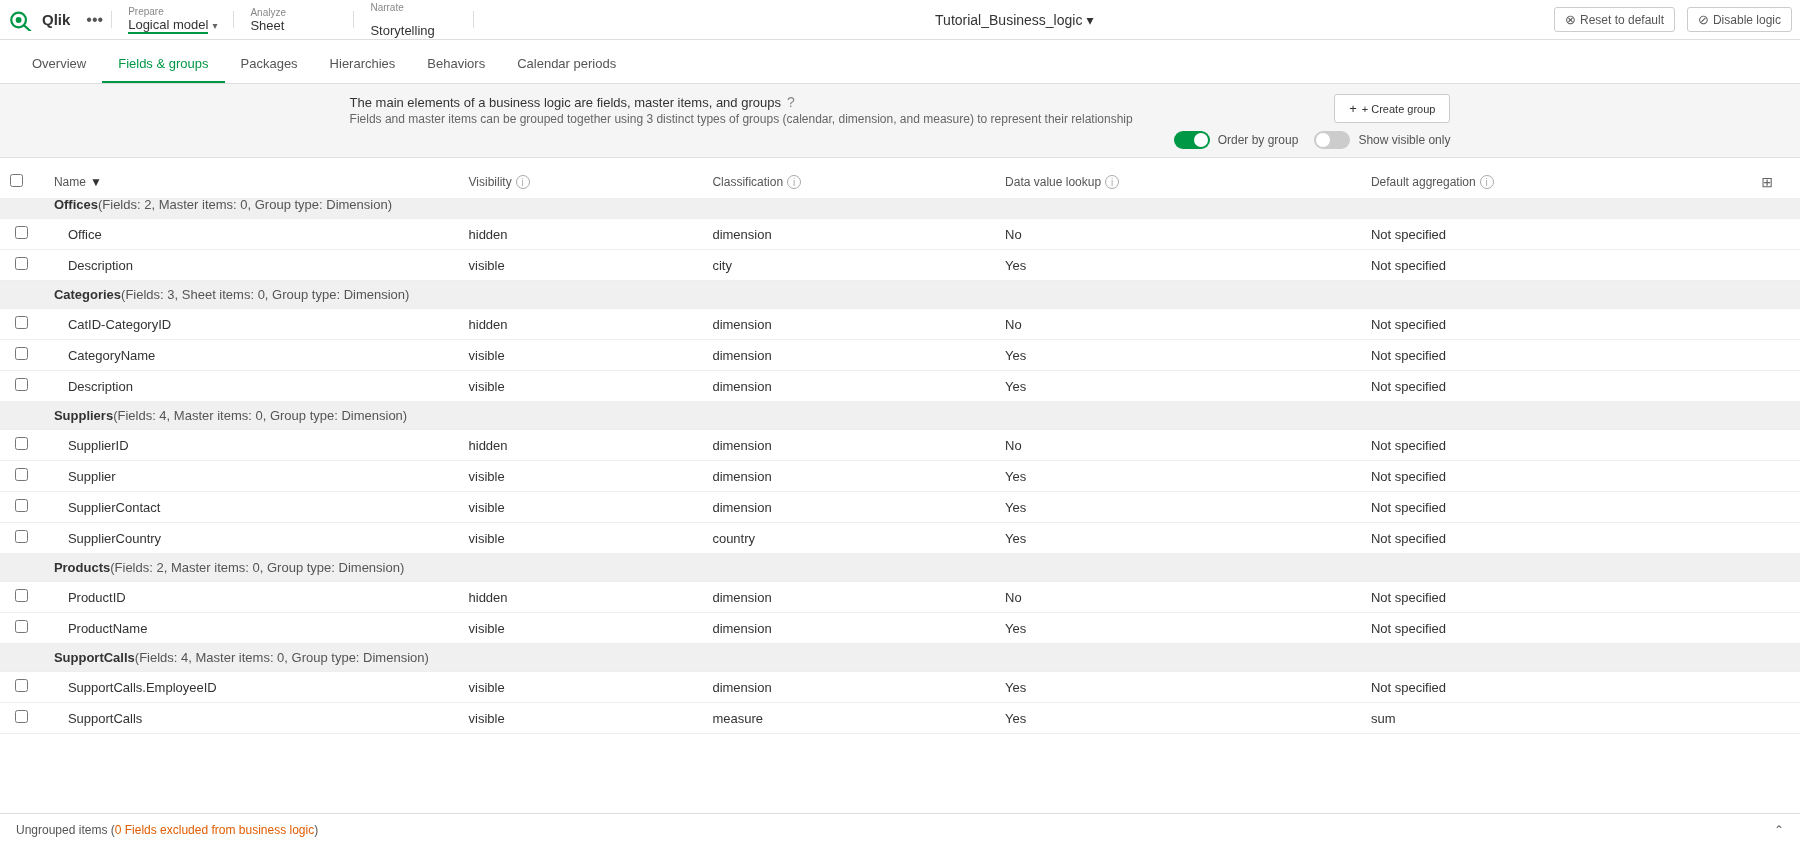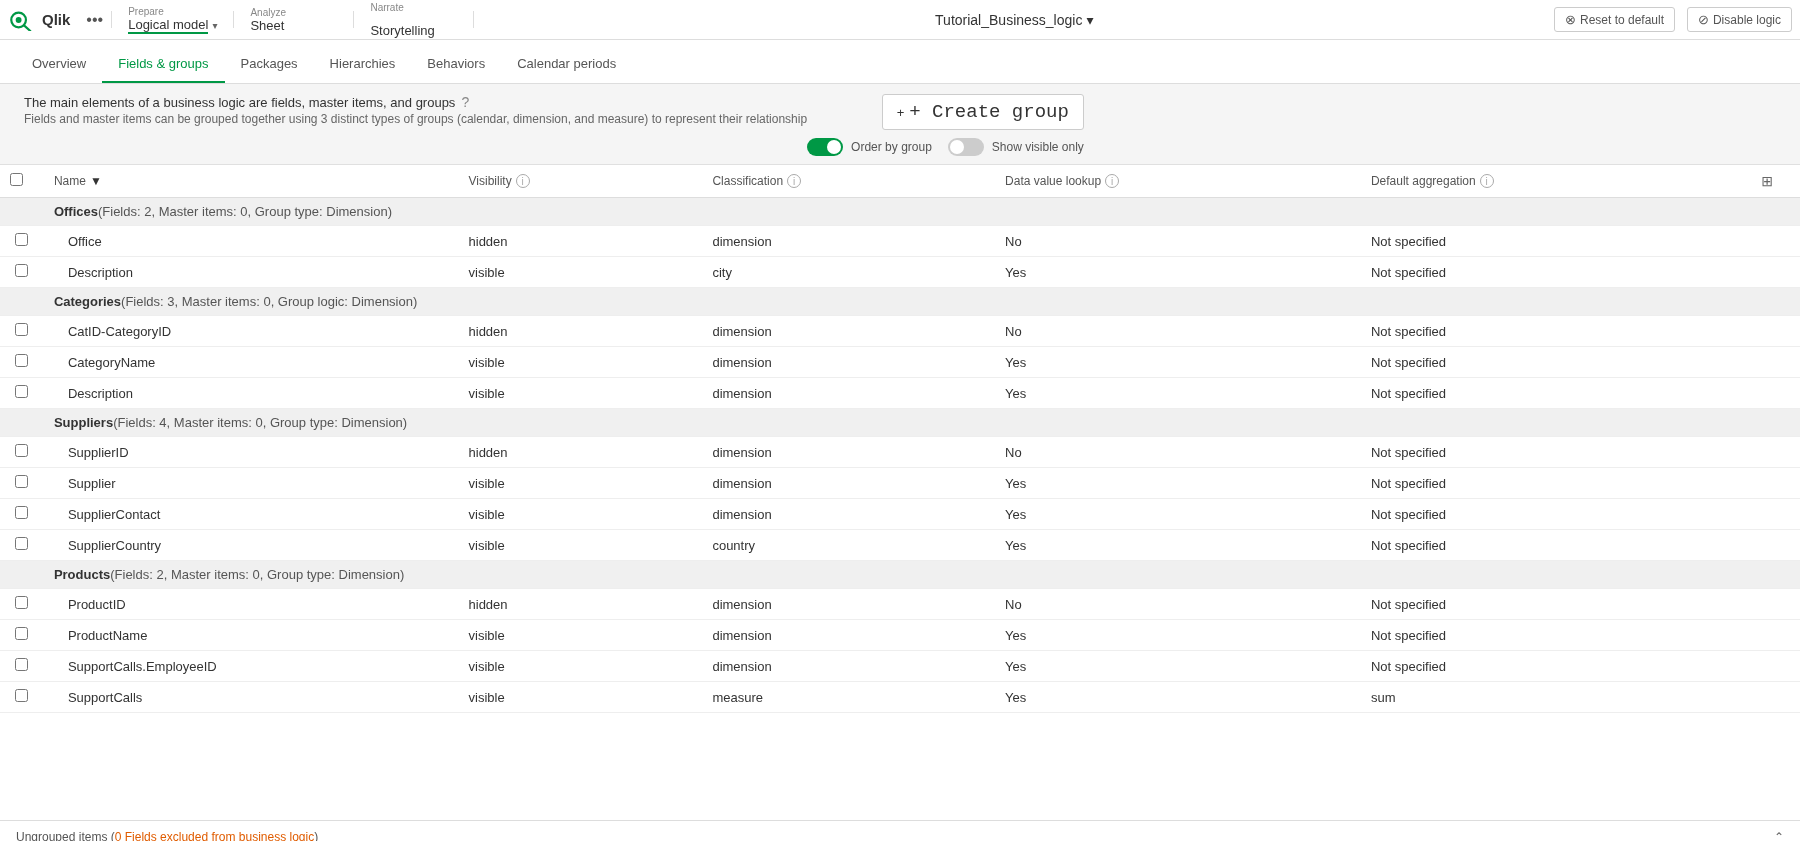--- a/index.html
+++ b/index.html
@@ -16,40 +16,40 @@
     .top-center { flex: 1; display: flex; justify-content: center; align-items: center; font-size: 14px; font-weight: 500; gap: 4px; }
     .top-right { margin-left: auto; display: flex; align-items: center; gap: 12px; }
 
     
     .tabs-bar { display: flex; align-items: flex-end; height: 44px; background: #fff; border-bottom: 1px solid #ddd; padding: 0 16px; gap: 0; }
     .tab { padding: 10px 16px; font-size: 13px; cursor: pointer; color: #555; border-bottom: 2px solid transparent; white-space: nowrap; }
     .tab.active { color: #009845; border-bottom: 2px solid #009845; font-weight: 500; }
     .btn-outline { border: 1px solid #ccc; background: #fff; padding: 4px 10px; border-radius: 3px; cursor: pointer; font-size: 12px; color: #555; display: flex; align-items: center; gap: 4px; }
 
     
-    .info-bar { background: #f5f5f5; padding: 10px 24px 8px; display: flex; justify-content: flex-start; align-items: flex-start; border-bottom: 1px solid #e0e0e0; }
+    .info-bar { background: #f5f5f5; padding: 10px 2px 8px; display: flex; justify-content: center; align-items: flex-start; border-bottom: 1px solid #e0e0e0; gap: 41px; }
     .info-text .title-row { font-size: 13px; color: #333; display: flex; align-items: center; gap: 6px; }
     .info-text .subtitle { font-size: 12px; color: #666; margin-top: 2px; }
     .info-icon { color: #888; font-size: 14px; cursor: pointer; }
     .info-actions { display: flex; flex-direction: column; align-items: flex-end; gap: 8px; }
     .btn-create { background: #fff; border: 1px solid #ccc; padding: 6px 14px; border-radius: 3px; cursor: pointer; font-size: 13px; color: #333; display: flex; align-items: center; gap: 5px; }
     .toggle-row { display: flex; align-items: center; gap: 8px; font-size: 12px; color: #555; }
     .toggle { position: relative; display: inline-block; width: 36px; height: 18px; }
     .toggle input { opacity: 0; width: 0; height: 0; }
     .toggle-slider { position: absolute; cursor: pointer; top: 0; left: 0; right: 0; bottom: 0; border-radius: 18px; transition: .3s; }
     .toggle-slider.on { background: #009845; }
     .toggle-slider.off { background: #ccc; }
     .toggle-slider:before { position: absolute; content: ""; height: 14px; width: 14px; left: 2px; bottom: 2px; background: white; border-radius: 50%; transition: .3s; }
     .toggle-slider.on:before { transform: translateX(18px); }
 
     
     .table-container { background: #fff; overflow-y: auto; height: calc(100vh - 40px - 44px - 70px - 32px); }
     table { width: 100%; border-collapse: collapse; table-layout: fixed; }
     thead tr { background: #fff; border-bottom: 1px solid #ddd; }
-    thead th { padding: 8px 10px; text-align: left; font-weight: 500; font-size: 12px; color: #555; border-bottom: 1px solid #ddd; white-space: nowrap; position: sticky; top: 0; background: #fff; z-index: 2; }
+    thead th { padding: 8px 10px; text-align: left; font-weight: 500; font-size: 12px; color: #555; border-bottom: 1px solid #ddd; white-space: nowrap; position: sticky; top: 8px; background: #fff; z-index: 2; }
     thead th.checkbox-col { width: 36px; }
     thead th.name-col { width: 340px; }
     thead th.vis-col { width: 200px; }
     thead th.class-col { width: 240px; }
     thead th.lookup-col { width: 300px; }
     thead th.agg-col { width: 320px; }
     thead th.edit-col { width: 40px; }
     .th-inner { display: flex; align-items: center; gap: 4px; }
 
     tbody tr { border-bottom: 1px solid #eee; margin-left: 13px; }
@@ -133,21 +133,21 @@
   <div class="info-text">
     <div class="title-row">
       <span>The main elements of a business logic are fields, master items, and groups</span>
       <span class="info-icon">?</span>
     </div>
     <div class="subtitle">Fields and master items can be grouped together using 3 distinct types of groups (calendar, dimension, and measure) to represent their relationship</div>
   </div>
   <div class="info-actions">
     <button class="btn-create">
       <span>+</span>
-      <span style="font-size:19px;font-family:Liberation Mono, monospace;">+ Create group</span>
+      <span style="font-size:11px;">+ Create group</span>
     </button>
     <div class="toggle-row">
       <label class="toggle">
         <input type="checkbox" checked="" style="">
         <span class="toggle-slider on"></span>
       </label>
       <span>Order by group</span>
       <label class="toggle" style="margin-left:8px;">
         <input type="checkbox" style="">
         <span class="toggle-slider off"></span>
@@ -224,21 +224,21 @@
         <td style="padding-left:24px;">Description</td>
         <td>visible</td>
         <td>city</td>
         <td>Yes</td>
         <td>Not specified</td>
         <td></td>
       </tr>
         <tr class="group-row">
       <td></td>
       <td colspan="6">
-        <span class="group-label">Categories</span><span class="group-meta">(Fields: 3, Master items: 0, Group logic: Dimension)</span>
+        <span class="group-label">Categories</span><span class="group-meta">(Fields: 3, Sheet items: 0, Group type: Dimension)</span>
       </td>
     </tr>
         <tr>
         <td class="checkbox-col">
           <input type="checkbox" style="">
         </td>
         <td style="padding-left:24px;">CatID-CategoryID</td>
         <td>hidden</td>
         <td>dimension</td>
         <td>No</td>
@@ -338,20 +338,26 @@
         <td class="checkbox-col">
           <input type="checkbox" style="">
         </td>
         <td style="padding-left:24px;">ProductName</td>
         <td>visible</td>
         <td>dimension</td>
         <td>Yes</td>
         <td>Not specified</td>
         <td></td>
       </tr>
+        <tr class="group-row">
+      <td></td>
+      <td colspan="6">
+        <span class="group-label">SupportCalls</span><span class="group-meta">(Fields: 4, Master items: 0, Group type: Dimension)</span>
+      </td>
+    </tr>
         <tr>
         <td class="checkbox-col">
           <input type="checkbox" style="">
         </td>
         <td style="padding-left:24px;">SupportCalls.EmployeeID</td>
         <td>visible</td>
         <td>dimension</td>
         <td>Yes</td>
         <td>Not specified</td>
         <td></td>

